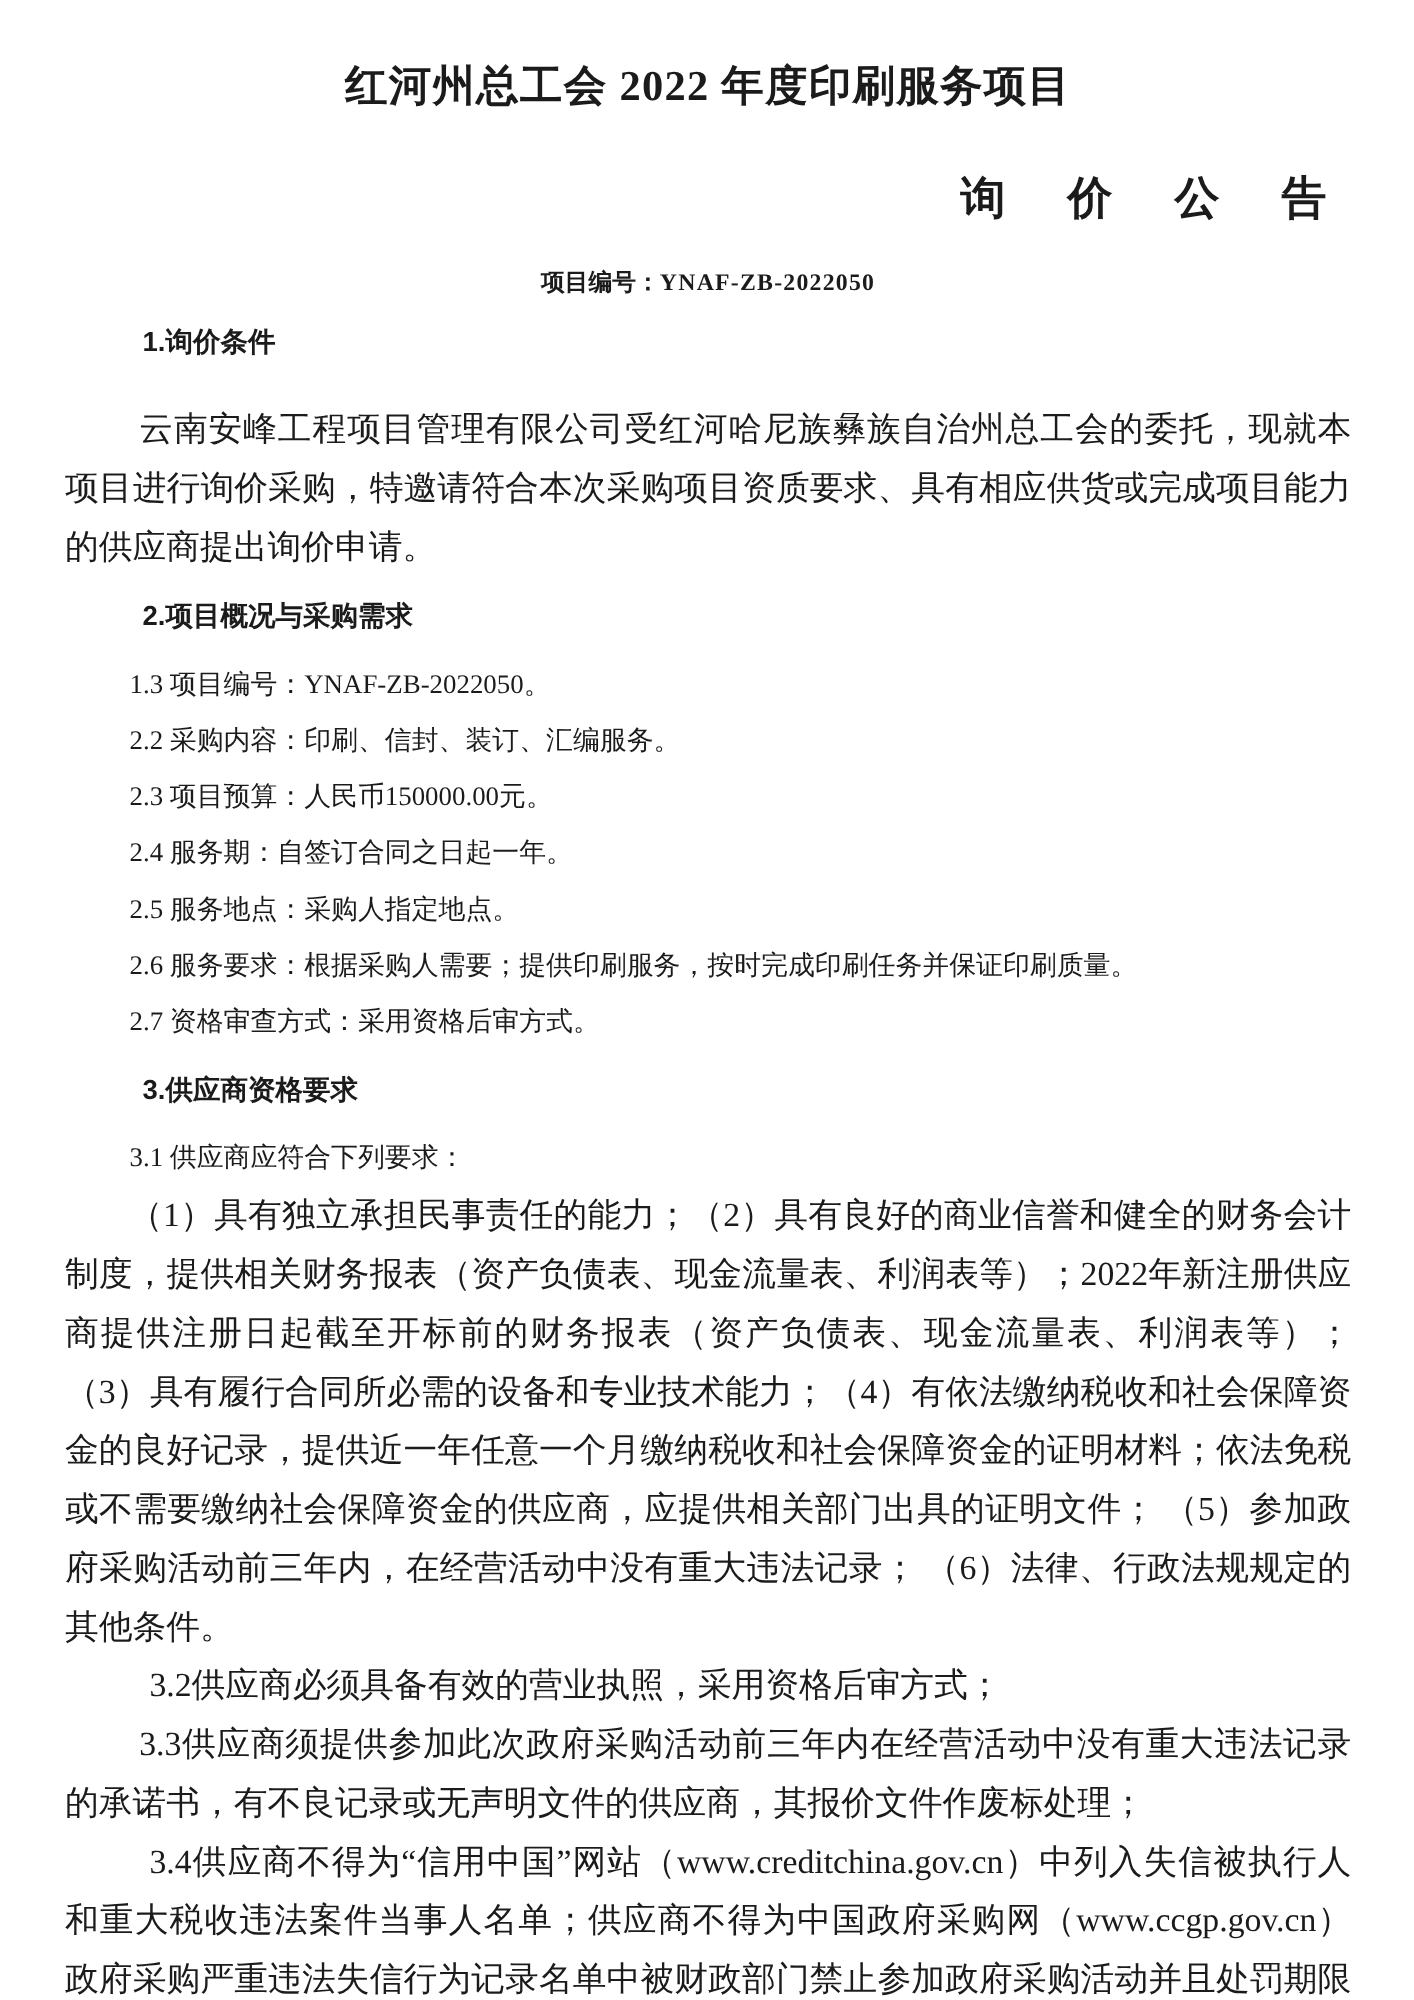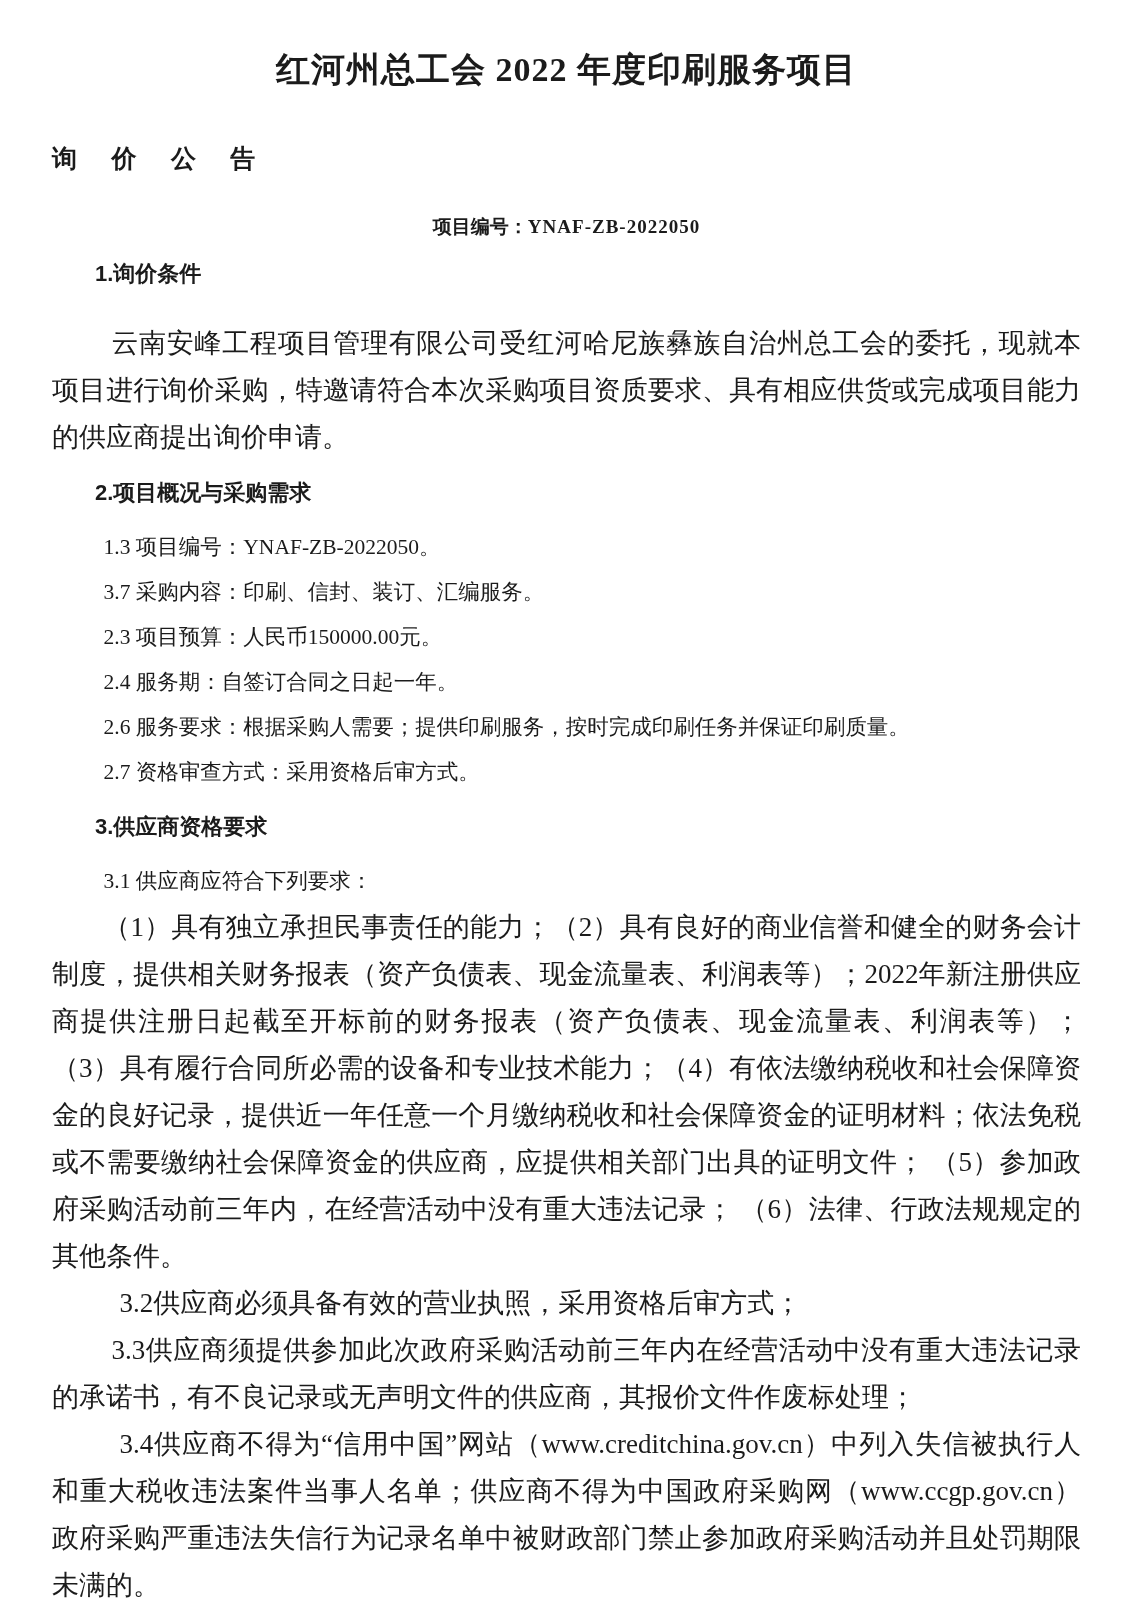--- a/index.html
+++ b/index.html
@@ -19,22 +19,22 @@
   }
   .doc-title {
     text-align: center;
     font-size: 34px;
     font-weight: 700;
     letter-spacing: 1px;
     line-height: 48px;
     font-family: "Liberation Serif", "DejaVu Serif", serif;
   }
   .doc-subtitle {
-    text-align: left;
-    font-size: 25px;
+    text-align: right;
+    font-size: 36px;
     font-weight: 700;
     letter-spacing: 0.55em;
     margin-top: 42px;
     line-height: 44px;
     font-family: "Liberation Sans", "DejaVu Sans", sans-serif;
   }
   .proj-no {
     text-align: center;
     margin-top: 32px;
     font-size: 19px;
@@ -46,21 +46,21 @@
   }
   .proj-no .value {
     font-weight: 700;
     font-family: "Liberation Serif", "DejaVu Serif", serif;
     letter-spacing: 1px;
   }
   .sec-heading {
     font-size: 22px;
     font-weight: 700;
     font-family: "Liberation Sans", "DejaVu Sans", sans-serif;
-    margin-left: 43px;
+    margin-left: 62px;
     margin-top: 17px;
     margin-bottom: 17px;
     line-height: 30px;
   }
   .body-par {
     font-size: 27px;
     line-height: 47px;
     text-align: justify;
     text-indent: 2.2em;
   }
@@ -102,23 +102,24 @@
 
   <h3 class="sec-heading">1.询价条件</h3>
 
   <div class="spacer-sm"></div>
 
   <p class="body-par">云南安峰工程项目管理有限公司受红河哈尼族彝族自治州总工会的委托，现就本项目进行询价采购，特邀请符合本次采购项目资质要求、具有相应供货或完成项目能力的供应商提出询价申请。</p>
 
   <h3 class="sec-heading">2.项目概况与采购需求</h3>
 
   <p class="item-line">1.3 项目编号：YNAF-ZB-2022050。</p>
-  <p class="item-line">3.7 采购内容：印刷、信封、装订、汇编服务。</p>
+  <p class="item-line">2.2 采购内容：印刷、信封、装订、汇编服务。</p>
   <p class="item-line">2.3 项目预算：人民币150000.00元。</p>
   <p class="item-line">2.4 服务期：自签订合同之日起一年。</p>
+  <p class="item-line">2.5 服务地点：采购人指定地点。</p>
   <p class="item-line">2.6 服务要求：根据采购人需要；提供印刷服务，按时完成印刷任务并保证印刷质量。</p>
   <p class="item-line">2.7 资格审查方式：采用资格后审方式。</p>
 
   <h3 class="sec-heading">3.供应商资格要求</h3>
 
   <p class="item-line">3.1 供应商应符合下列要求：</p>
 
   <p class="body-par small-indent">（1）具有独立承担民事责任的能力；（2）具有良好的商业信誉和健全的财务会计制度，提供相关财务报表（资产负债表、现金流量表、利润表等）；2022年新注册供应商提供注册日起截至开标前的财务报表（资产负债表、现金流量表、利润表等）； （3）具有履行合同所必需的设备和专业技术能力；（4）有依法缴纳税收和社会保障资金的良好记录，提供近一年任意一个月缴纳税收和社会保障资金的证明材料；依法免税或不需要缴纳社会保障资金的供应商，应提供相关部门出具的证明文件； （5）参加政府采购活动前三年内，在经营活动中没有重大违法记录； （6）法律、行政法规规定的其他条件。</p>
 
   <p class="body-par wide-indent">3.2供应商必须具备有效的营业执照，采用资格后审方式；</p>

